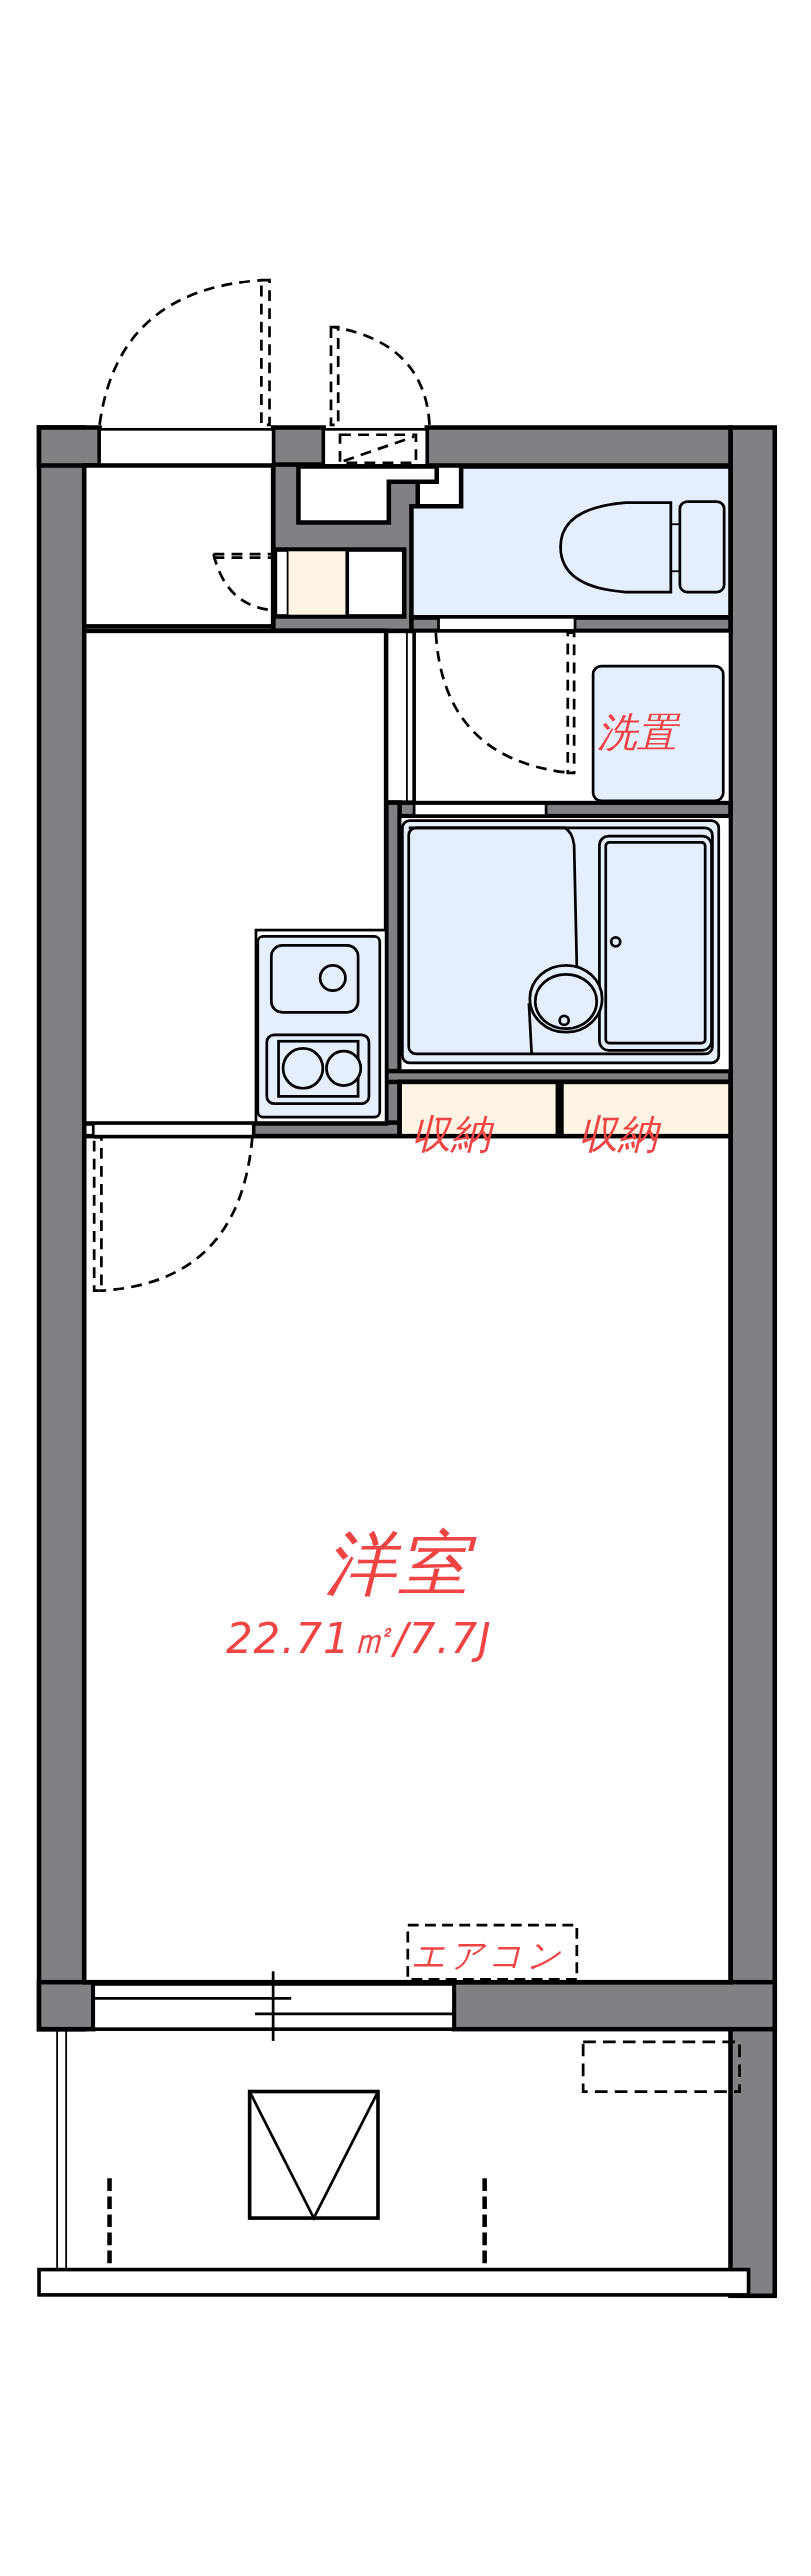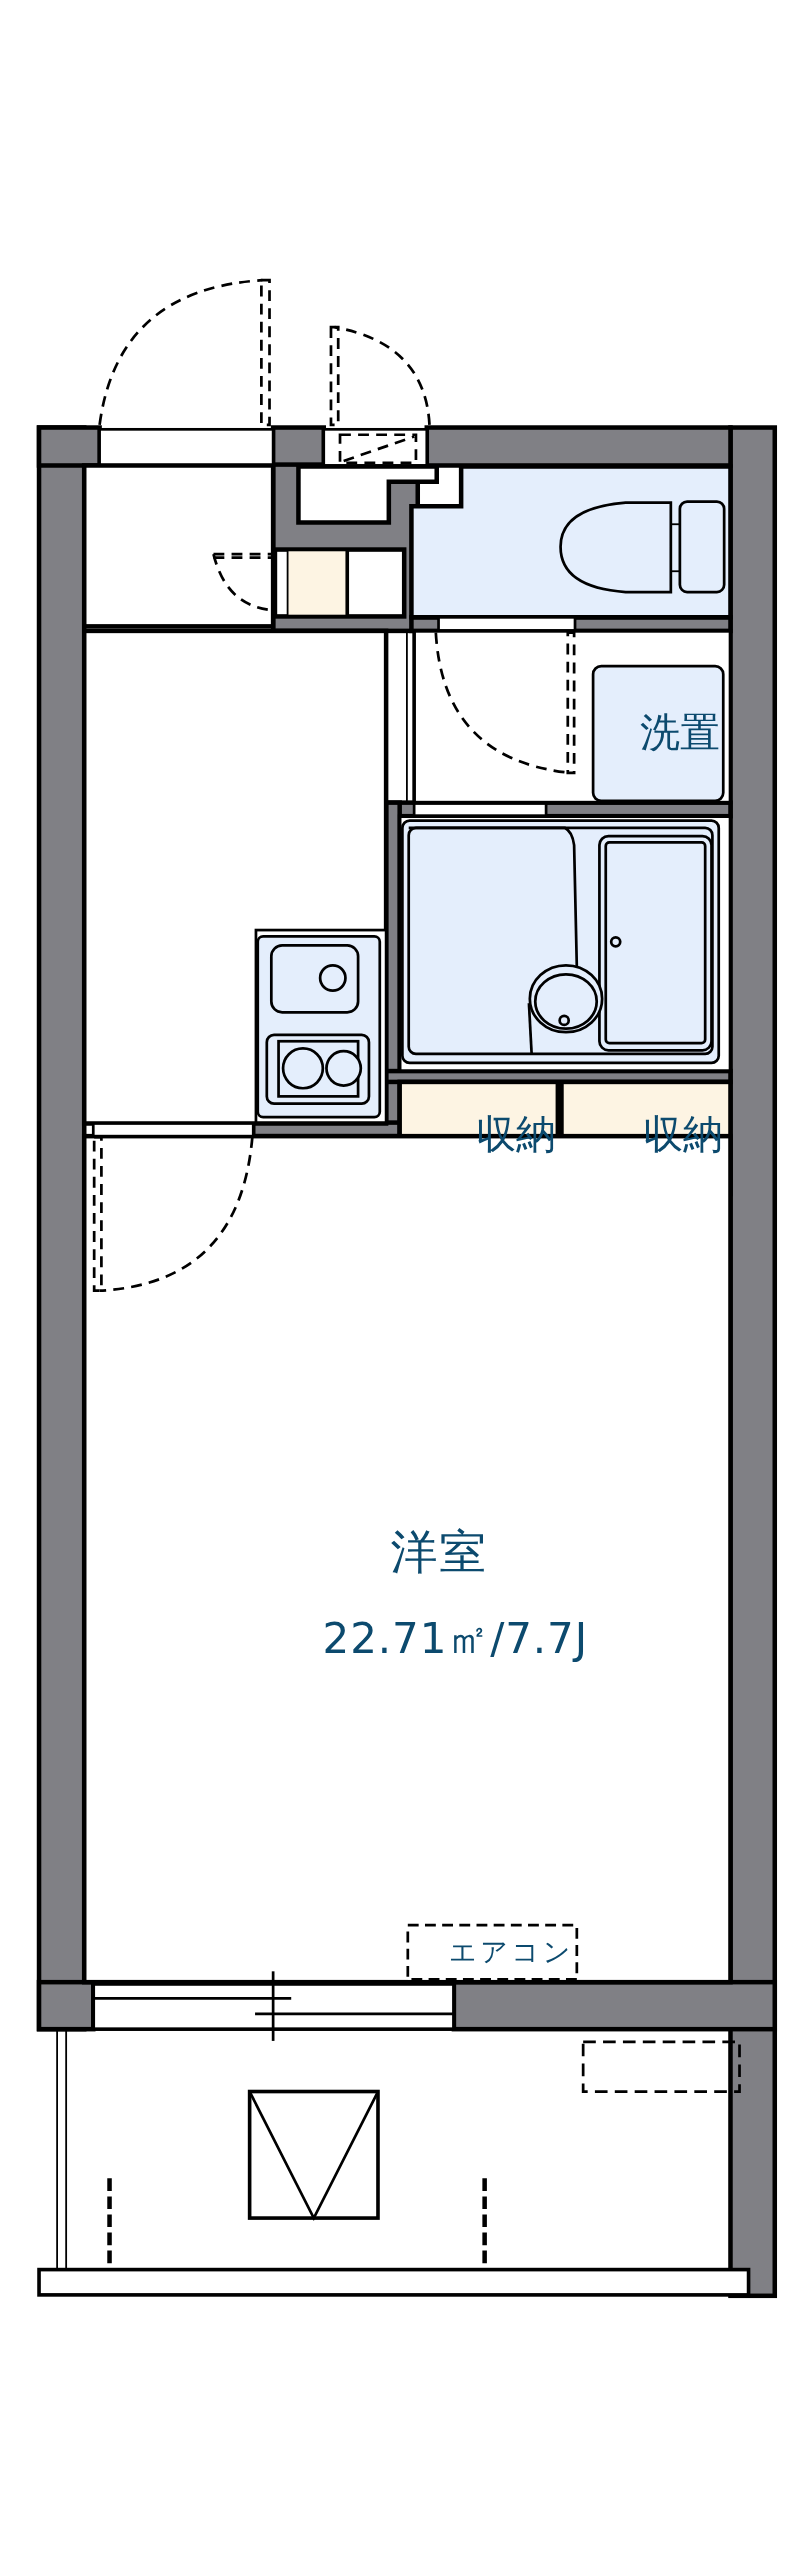--- a/index.html
+++ b/index.html
@@ -1,22 +1,22 @@
 <!DOCTYPE html>
 <html style="font-size:14.5px"><head>
 <meta charset="utf-8">
 <style>
   html, body { margin: 0; padding: 0; background: #ffffff; }
   body { width: 812px; height: 2576px; position: relative; overflow: hidden; font-family: "DejaVu Sans", "Liberation Sans", sans-serif; }
   #plan { position: absolute; left: 0; top: 0; }
-  .lbl { position: absolute; color: #0c4a6e; white-space: nowrap; text-align: right; }
-  .room-name { font-size: 47px; line-height: 1; letter-spacing: 1.8px; }
+  .lbl { position: absolute; color: #ef4444; white-space: nowrap; text-align: left; font-style: italic; }
+  .room-name { font-size: 71px; line-height: 1; letter-spacing: 1.8px; }
   .room-area { font-size: 42px; line-height: 1; letter-spacing: 0.9px; }
   .small-lbl { font-size: 40px; line-height: 1; }
-  .ac-lbl { font-size: 27px; line-height: 1; letter-spacing: 3.6px; }
+  .ac-lbl { font-size: 34px; line-height: 1; letter-spacing: 3.6px; }
 </style>
 </head>
 <body>
 
 <svg id="plan" width="812" height="2576" viewBox="0 0 898 2850" xmlns="http://www.w3.org/2000/svg">
 
   <g fill="#808085" stroke="#000" stroke-width="5">
 
     <rect x="43" y="473" width="50" height="1772"></rect>
 

